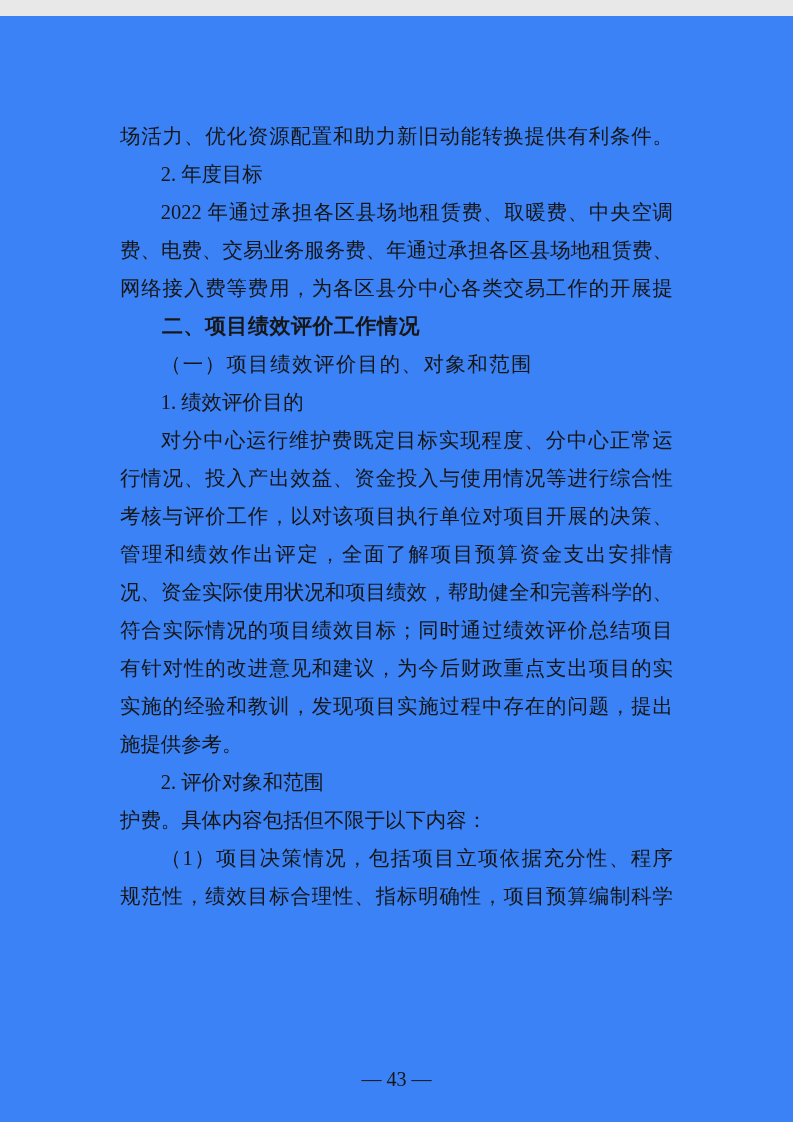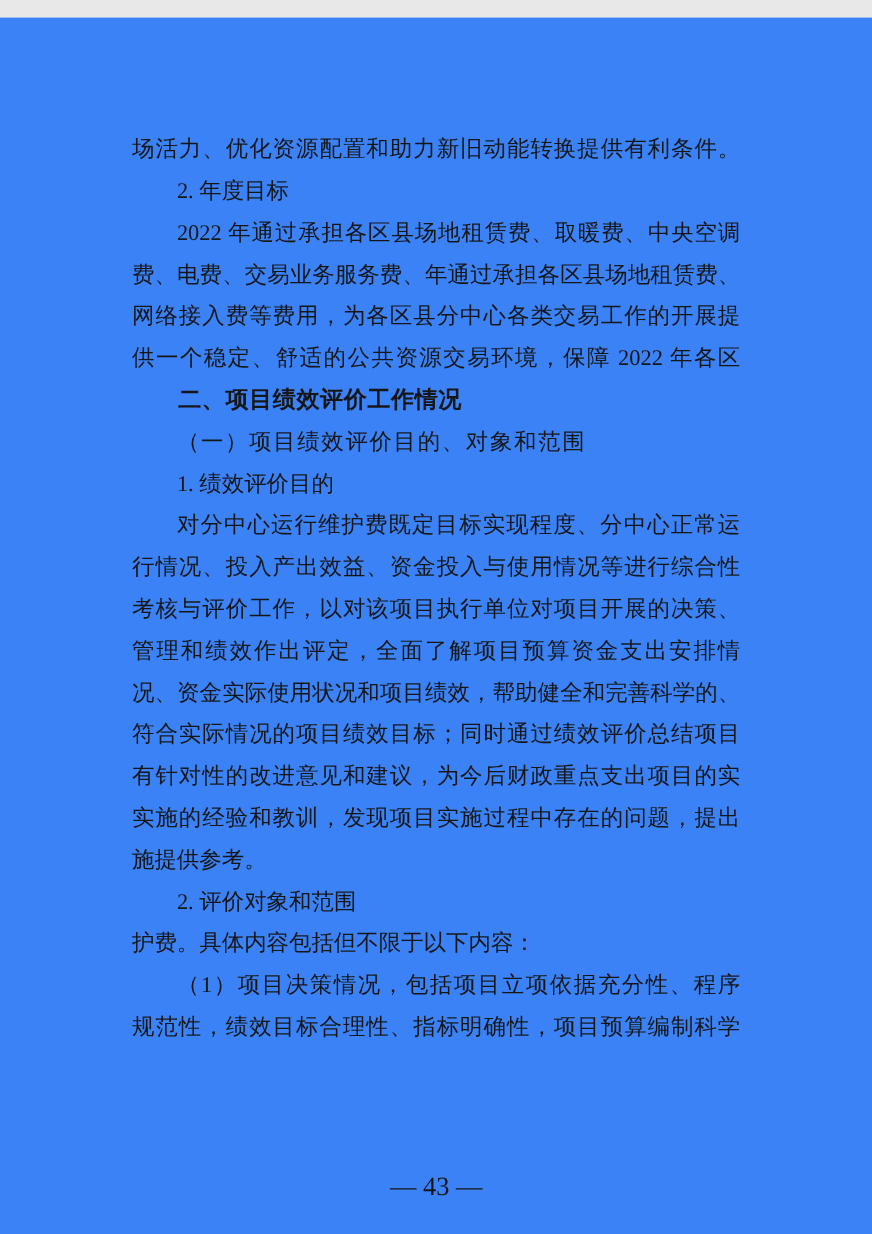--- a/index.html
+++ b/index.html
@@ -53,36 +53,35 @@
     text-justify: inter-character;
   }
   .page-footer {
     position: absolute;
     left: 0;
     top: 1044px;
     width: 100%;
     height: 38px;
     line-height: 38px;
     text-align: center;
-    font-size: 24px;
+    font-size: 20px;
     font-family: "Liberation Serif", serif;
     color: #161616;
   }
 </style>
 </head>
 <body>
 
 <div class="page" style="background: #3b82f6; color: rgb(22, 22, 22); margin-top: 16px;">
   <div class="doc-content" id="doc-content">
       <div class="line body justify">场活力、优化资源配置和助力新旧动能转换提供有利条件。</div>
       <div class="line body indent">2. 年度目标</div>
       <div class="line body indent justify">2022 年通过承担各区县场地租赁费、取暖费、中央空调</div>
       <div class="line body justify">费、电费、交易业务服务费、年通过承担各区县场地租赁费、</div>
       <div class="line body justify">网络接入费等费用，为各区县分中心各类交易工作的开展提</div>
-      <div class="line body justify">供一个稳定、舒适的公共资源交易环境，保障 2022 年各区</div>
       <div class="line h1 indent">二、项目绩效评价工作情况</div>
       <div class="line h2 indent">（一）项目绩效评价目的、对象和范围</div>
       <div class="line body indent">1. 绩效评价目的</div>
       <div class="line body indent justify">对分中心运行维护费既定目标实现程度、分中心正常运</div>
       <div class="line body justify">行情况、投入产出效益、资金投入与使用情况等进行综合性</div>
       <div class="line body justify">考核与评价工作，以对该项目执行单位对项目开展的决策、</div>
       <div class="line body justify">管理和绩效作出评定，全面了解项目预算资金支出安排情</div>
       <div class="line body justify">况、资金实际使用状况和项目绩效，帮助健全和完善科学的、</div>
       <div class="line body justify">符合实际情况的项目绩效目标；同时通过绩效评价总结项目</div>
       <div class="line body justify">有针对性的改进意见和建议，为今后财政重点支出项目的实</div>

